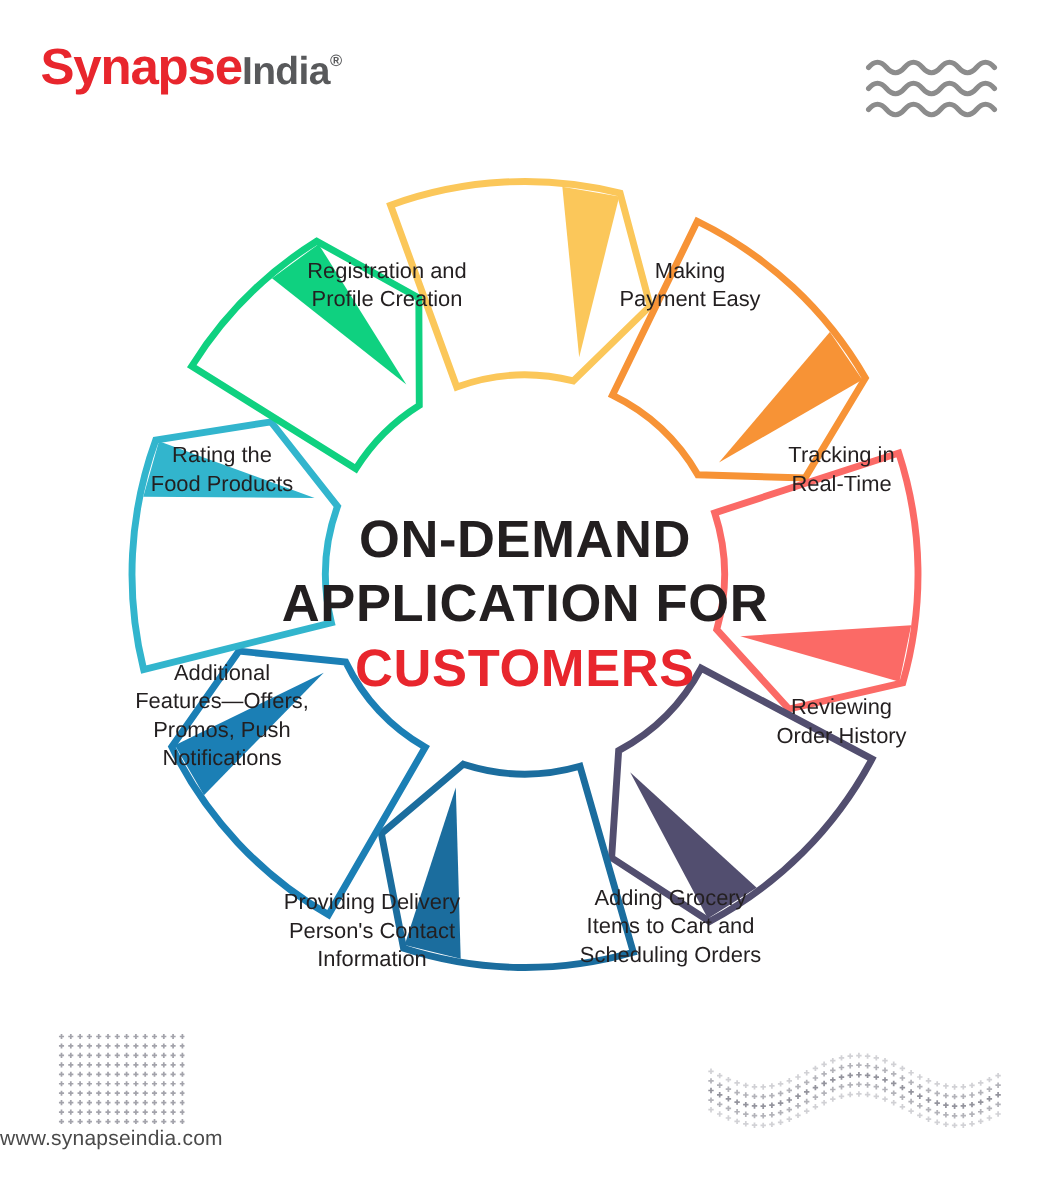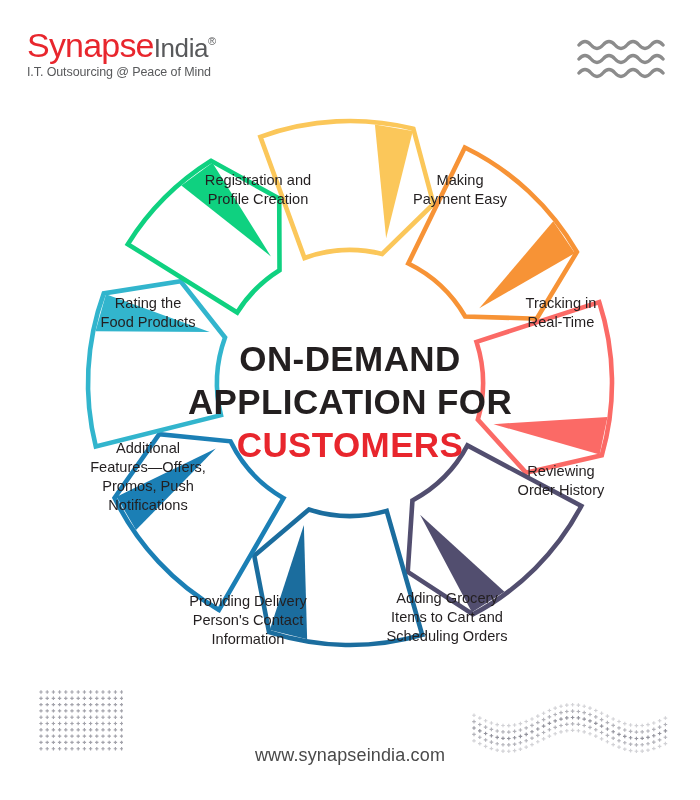--- a/index.html
+++ b/index.html
@@ -25,21 +25,21 @@
   }
   #logo-block {
     position: absolute;
     left: 27px;
     top: 28px;
     width: 260px;
     text-align: left;
   }
   #logo-wordmark {
     font-size: 34px;
-    font-weight: normal;
+    font-weight: bold;
     line-height: 1;
     letter-spacing: -0.8px;
     white-space: nowrap;
   }
   #logo-synapse { color: #e8262d; }
   #logo-india   { color: #58595b; font-size: 26px; letter-spacing: -0.4px; }
   #logo-reg     { color: #58595b; font-size: 11px; vertical-align: super; }
   #logo-tagline {
     margin-top: 3px;
     font-size: 12.5px;
@@ -87,22 +87,21 @@
     fill: #231f20;
   }
   .center-line.accent { fill: #e8262d; }
 
   
   #footer-url {
     position: absolute;
     left: 0;
     bottom: 34px;
     width: 700px;
-    text-align: center;
-    font-size: 18px;
+    font-size: 14px;
     color: #4a4a4a;
     letter-spacing: 0.15px;
   }
   #dots-left {
     position: absolute;
     left: 38px;
     bottom: 45px;
   }
   #dots-right {
     position: absolute;
@@ -112,21 +111,20 @@
 </style>
 </head>
 <body>
 
 <div id="header">
 
   <div id="logo-block">
     <div id="logo-wordmark">
       <span id="logo-synapse">Synapse</span><span id="logo-india">India</span><span id="logo-reg">®</span>
     </div>
-    <div id="logo-tagline">I.T. Outsourcing @ Peace of Mind</div>
   </div>
 
   <div id="wave-deco">
     <svg width="96" height="46" viewBox="0 0 96 46" aria-hidden="true">
       <g fill="none" stroke="#8c8c8c" stroke-width="3.4" stroke-linecap="round">
         <path d="M2 9 q6 -7 12 0 t12 0 t12 0 t12 0 t12 0 t12 0 t12 0"></path>
         <path d="M2 23 q6 -7 12 0 t12 0 t12 0 t12 0 t12 0 t12 0 t12 0"></path>
         <path d="M2 37 q6 -7 12 0 t12 0 t12 0 t12 0 t12 0 t12 0 t12 0"></path>
       </g>
     </svg>

